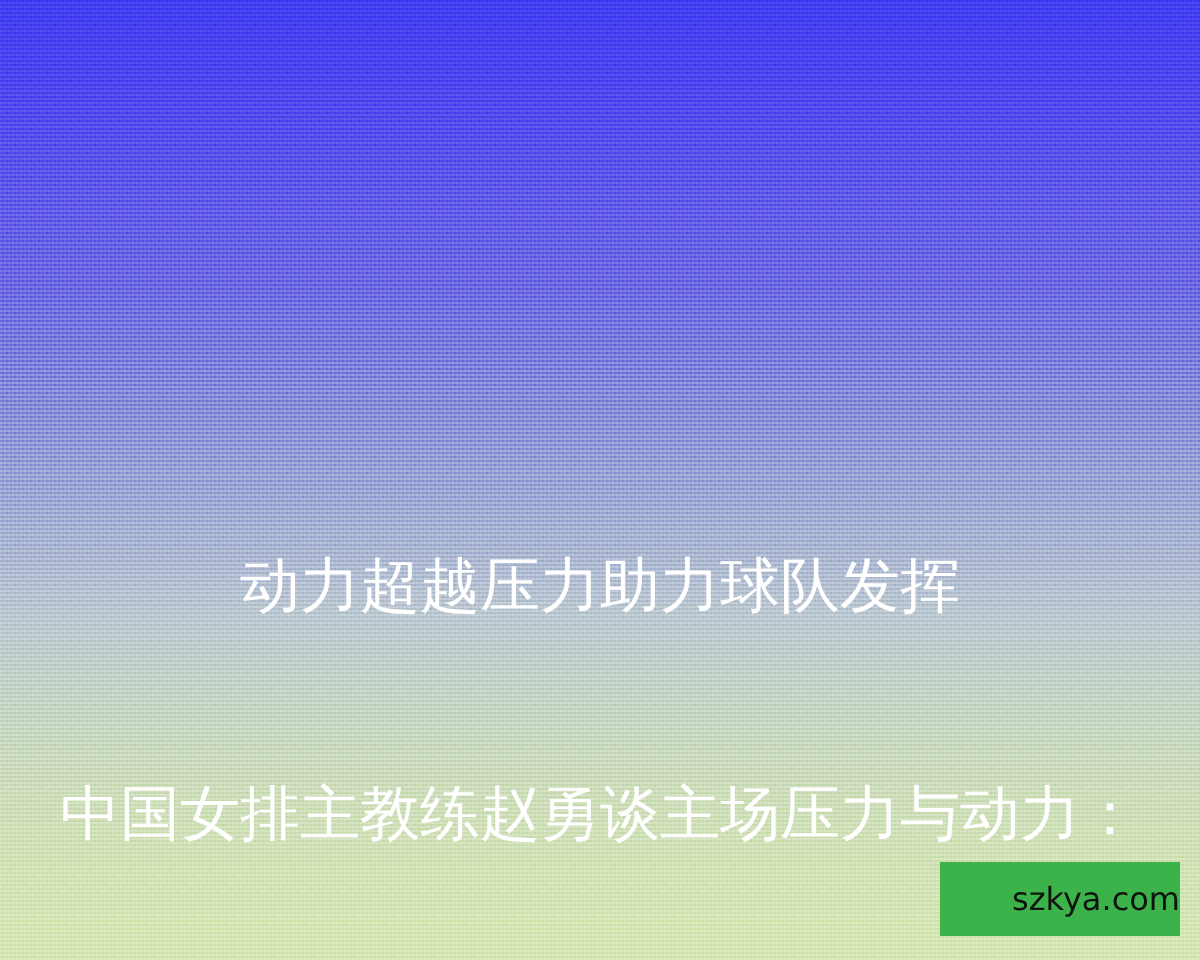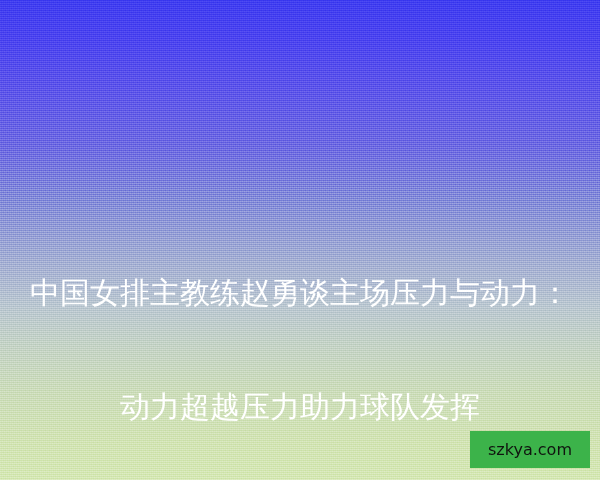--- a/index.html
+++ b/index.html
@@ -69,39 +69,39 @@
 
   #watermark {
     position: absolute;
     left: 470px;
     top: 431px;
     width: 120px;
     height: 37px;
     background: #3cb34a;
     display: flex;
     align-items: center;
-    justify-content: center;
+    justify-content: flex-end;
   }
   #watermark .wm-text {
     color: #10140f;
     font-size: 16px;
     line-height: 16px;
     font-family: "DejaVu Sans", "Liberation Sans", sans-serif;
     letter-spacing: 0px;
   }
 </style>
 </head>
 <body>
 
 <div id="poster">
 
   <div id="grain"></div>
 
   <div id="headline">
+    <span class="hl-line">动力超越压力助力球队发挥</span>
     <span class="hl-line">中国女排主教练赵勇谈主场压力与动力：</span>
-    <span class="hl-line">动力超越压力助力球队发挥</span>
   </div>
 
   <div id="watermark">
     <span class="wm-text">szkya.com</span>
   </div>
 
 </div>
 
 </body></html>

